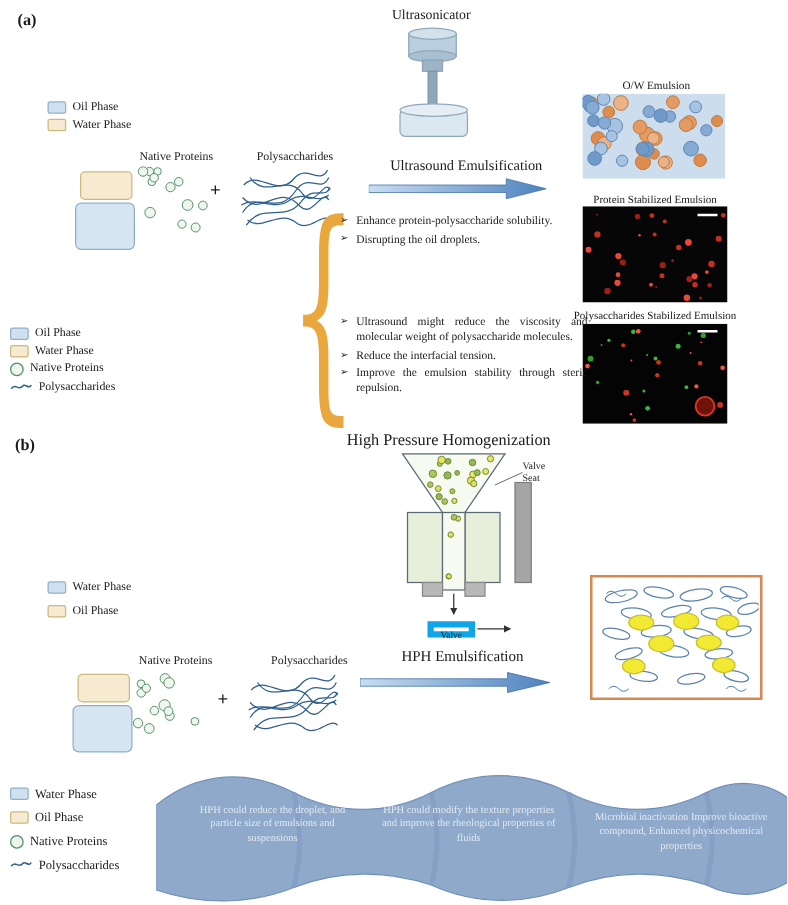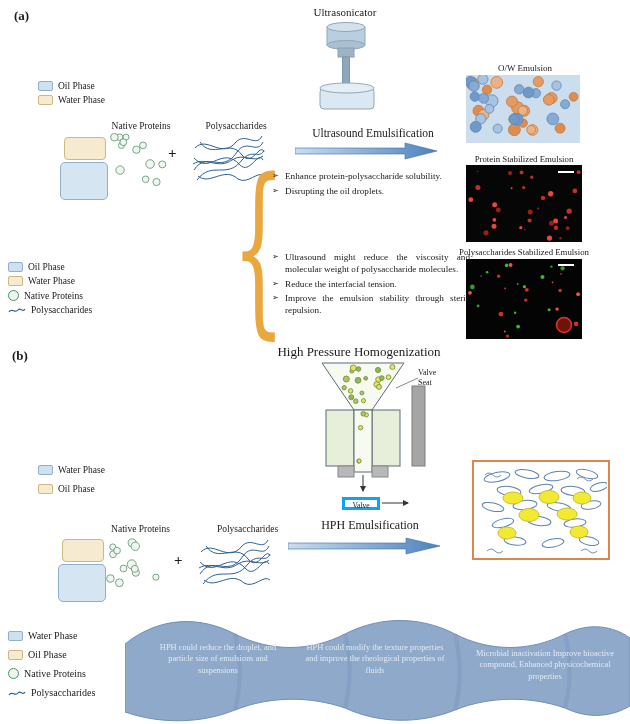--- a/index.html
+++ b/index.html
@@ -11,37 +11,37 @@
   .center{text-align:center}
   .bold{font-weight:normal}
   .f95{font-size:9.5px}
   .f11{font-size:11px}
   .f115{font-size:11.5px}
   .f12{font-size:12px}
   .f13{font-size:13px}
   .nowrap{white-space:nowrap}
   .legend{display:flex;flex-direction:column}
   .gap4{gap:4px}.gap8{gap:8px}.gap9{gap:9px}
-  .legend-item{display:flex;align-items:flex-end;gap:5px;font-size:9.5px}
+  .legend-item{display:flex;align-items:flex-start;gap:5px;font-size:9.5px}
   .legend-item.big{font-size:10px}
   .swatch{width:15px;height:10px;border-radius:2px;flex:0 0 auto}
   .sw-oil-blue{background:#cfe0ee;border:1px solid #8fb0cc}
   .sw-water-tan{background:#f6ead0;border:1px solid #cdb87e}
   .sw-circle{width:11px;height:11px;border-radius:50%;background:#edf5ed;border:1.5px solid #4e8f68;flex:0 0 auto}
   .phase-stack{width:48px;height:64px;position:absolute}
   .phase-top{position:absolute;left:4px;top:0;width:42px;height:23px;border-radius:4px;background:#f6ead0;border:1px solid #cdb87e}
   .phase-bottom{position:absolute;left:0;top:25px;width:48px;height:38px;border-radius:5px;background:#d6e5f2;border:1px solid #8fb0c8}
   .plus{font-size:15px;font-weight:bold}
   .bullets{width:198px;font-size:9.2px;line-height:1.28;text-align:justify;list-style:none}
   .bullets li{position:relative;padding-left:13px;margin-bottom:3px}
   .bullets li::before{content:"\27A2";position:absolute;left:0;top:0;font-size:8px}
   .brace{color:#eaa73e;font-size:186px;line-height:176px;transform:scaleX(.45);transform-origin:left top;font-family:"DejaVu Serif",serif}
   .caption{font-size:9px;text-align:center}
   .result-box{border:2px solid #d8884e;background:#fff;padding:3px}
-  .valve-box{border:3px solid #0ea5e9;background:#fff;font-size:7.5px;text-align:center;line-height:11px}
+  .valve-box{border:5px solid #0ea5e9;background:#fff;font-size:7.5px;text-align:center;line-height:11px}
   .mini-label{font-size:8px;text-align:left;line-height:1.2}
   .banner-text{position:absolute;color:#e3eaf2;font-size:8.4px;line-height:1.35;text-align:center}
 </style>
 </head>
 <body>
 
 <div class="page">
 
   <svg width="0" height="0" style="position:absolute">
     <defs>

